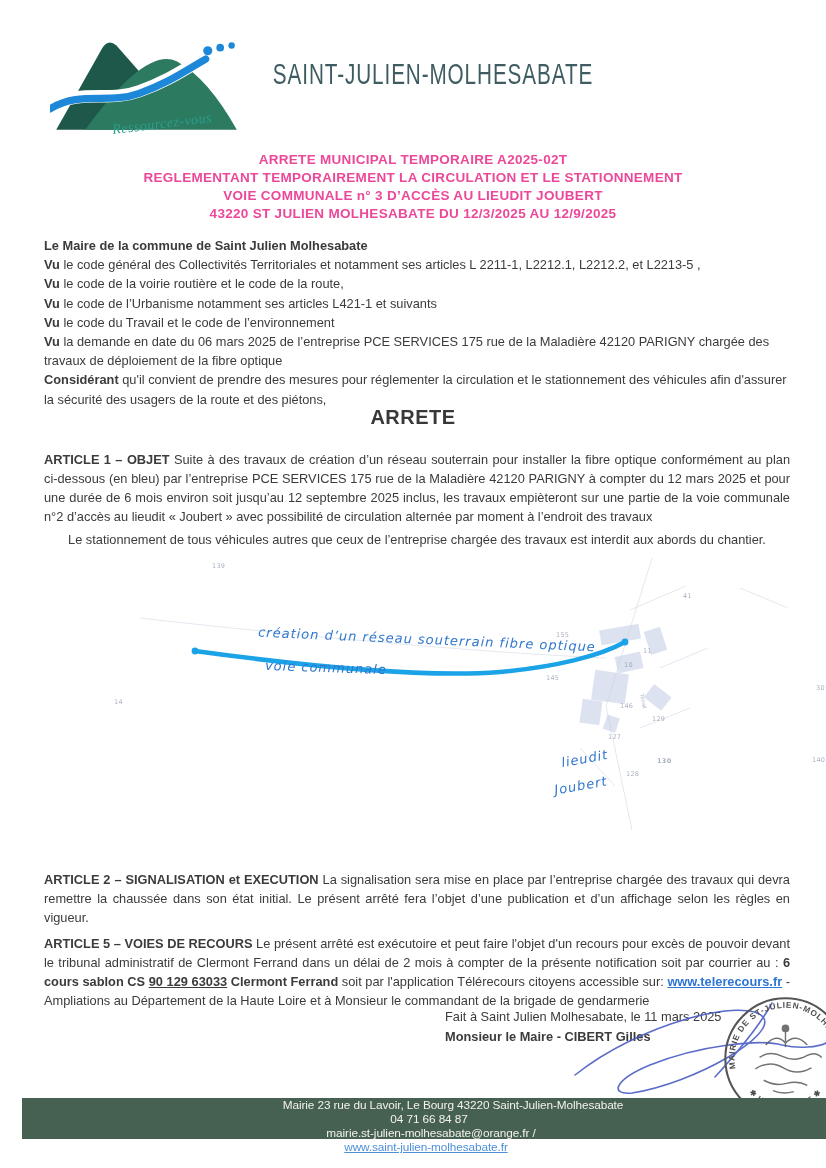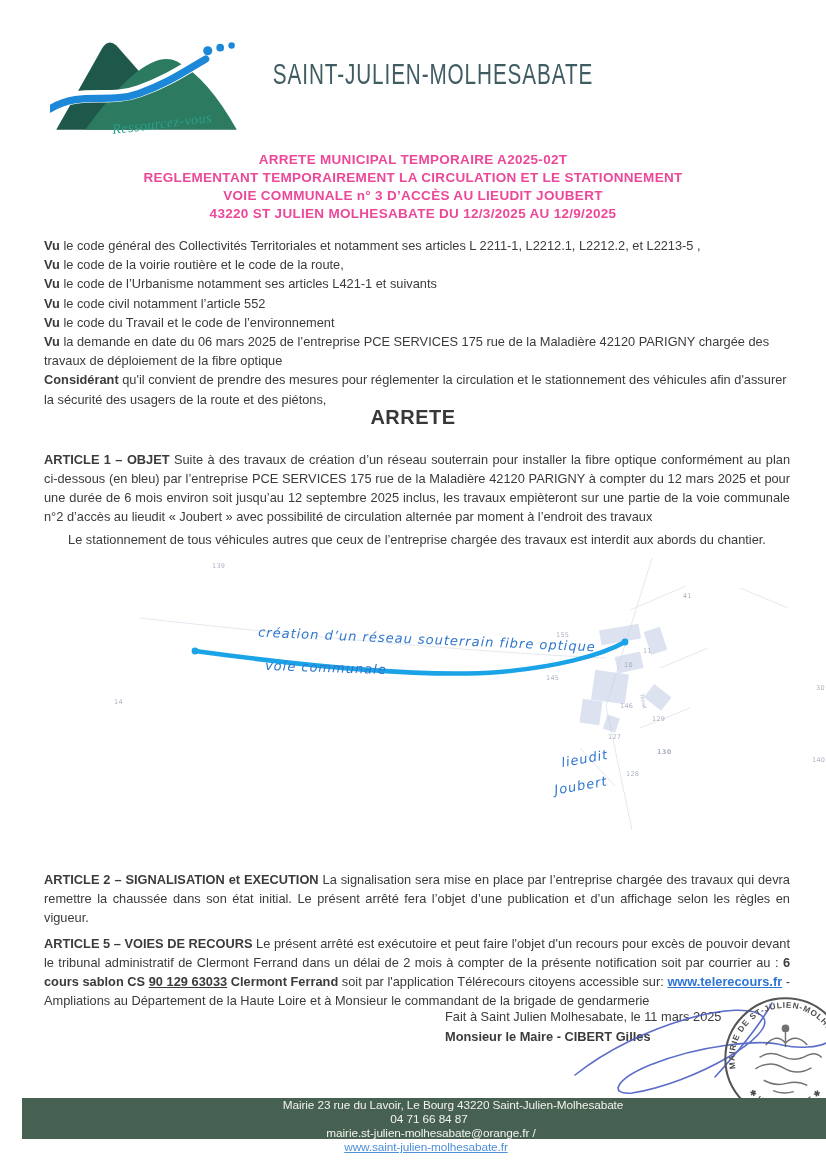--- a/index.html
+++ b/index.html
@@ -87,24 +87,24 @@
   <div class="commune-title">SAINT-JULIEN-MOLHESABATE</div>
 
   <div class="doc-title">
     <div>ARRETE MUNICIPAL TEMPORAIRE A2025-02T</div>
     <div>REGLEMENTANT TEMPORAIREMENT LA CIRCULATION ET LE STATIONNEMENT</div>
     <div>VOIE COMMUNALE n° 3 D’ACCÈS AU LIEUDIT JOUBERT</div>
     <div>43220 ST JULIEN MOLHESABATE DU 12/3/2025 AU 12/9/2025</div>
   </div>
 
   <div class="preamble">
+    <div><b>Le Maire de la commune de Saint Julien Molhesabate</b></div>
     <div><b>Vu</b> <span>le code général des Collectivités Territoriales et notamment ses articles L 2211-1, L2212.1, L2212.2, et L2213-5 ,</span></div>
     <div><b>Vu</b> <span>le code de la voirie routière et le code de la route,</span></div>
     <div><b>Vu</b> <span>le code de l’Urbanisme notamment ses articles L421-1 et suivants</span></div>
-    <div><b>Vu</b> <span>le code civil notamment l’article 552</span></div>
     <div><b>Vu</b> <span>le code du Travail et le code de l’environnement</span></div>
     <div><b>Vu</b> <span>la demande en date du 06 mars 2025 de l’entreprise PCE SERVICES 175 rue de la Maladière 42120 PARIGNY chargée des travaux de déploiement de la fibre optique</span></div>
     <div><b>Considérant</b> <span>qu'il convient de prendre des mesures pour réglementer la circulation et le stationnement des véhicules afin d'assurer la sécurité des usagers de la route et des piétons,</span></div>
   </div>
 
   <div class="arrete-heading">ARRETE</div>
 
   <p class="para p-art1">
     <span class="lead">ARTICLE 1 – OBJET</span>
     <span>Suite à des travaux de création d’un réseau souterrain pour installer la fibre optique conformément au plan ci-dessous (en bleu) par l’entreprise PCE SERVICES 175 rue de la Maladière 42120 PARIGNY à compter du 12 mars 2025 et pour une durée de 6 mois environ soit jusqu’au 12 septembre 2025 inclus, les travaux empièteront sur une partie de la voie communale n°2 d’accès au lieudit « Joubert » avec possibilité de circulation alternée par moment à l’endroit des travaux</span>
@@ -154,21 +154,21 @@
 
     <span class="parcel" style="left:172px;top:14px;">139</span>
     <span class="parcel" style="left:516px;top:83px;">155</span>
     <span class="parcel" style="left:643px;top:44px;">41</span>
     <span class="parcel" style="left:603px;top:99px;">11</span>
     <span class="parcel" style="left:584px;top:113px;">10</span>
     <span class="parcel" style="left:506px;top:126px;">145</span>
     <span class="parcel" style="left:580px;top:154px;">146</span>
     <span class="parcel" style="left:612px;top:167px;">129</span>
     <span class="parcel" style="left:568px;top:185px;">127</span>
-    <span class="parcel" style="left:617px;top:200px;font-weight:bold;">130</span>
+    <span class="parcel" style="left:617px;top:209px;font-weight:bold;">130</span>
     <span class="parcel" style="left:586px;top:222px;">128</span>
     <span class="parcel" style="left:74px;top:150px;">14</span>
     <span class="parcel" style="left:776px;top:136px;">30</span>
     <span class="parcel" style="left:772px;top:208px;">140</span>
   </div>
 
   <p class="para p-art2">
     <span class="lead">ARTICLE 2 – SIGNALISATION et EXECUTION</span>
     <span>La signalisation sera mise en place par l’entreprise chargée des travaux qui devra remettre la chaussée dans son état initial. Le présent arrêté fera l’objet d’une publication et d’un affichage selon les règles en vigueur.</span>
   </p>

